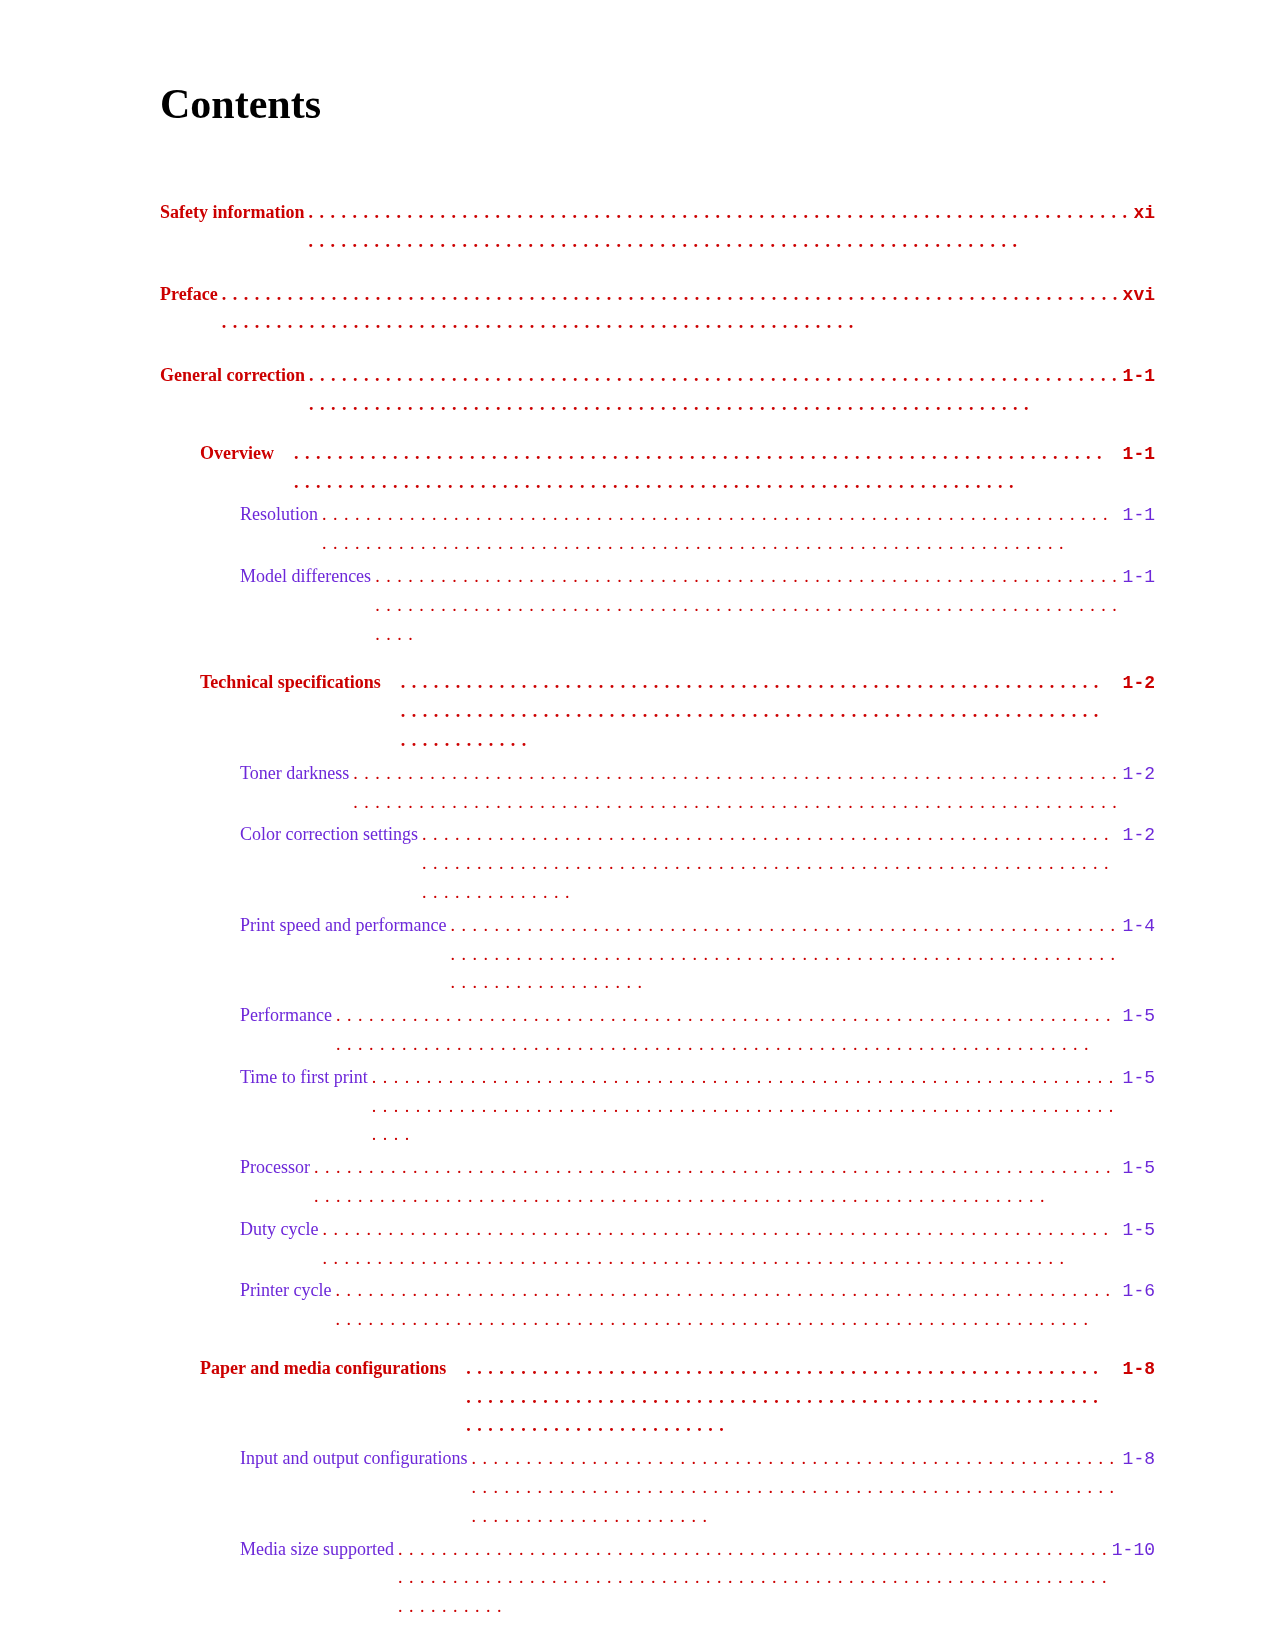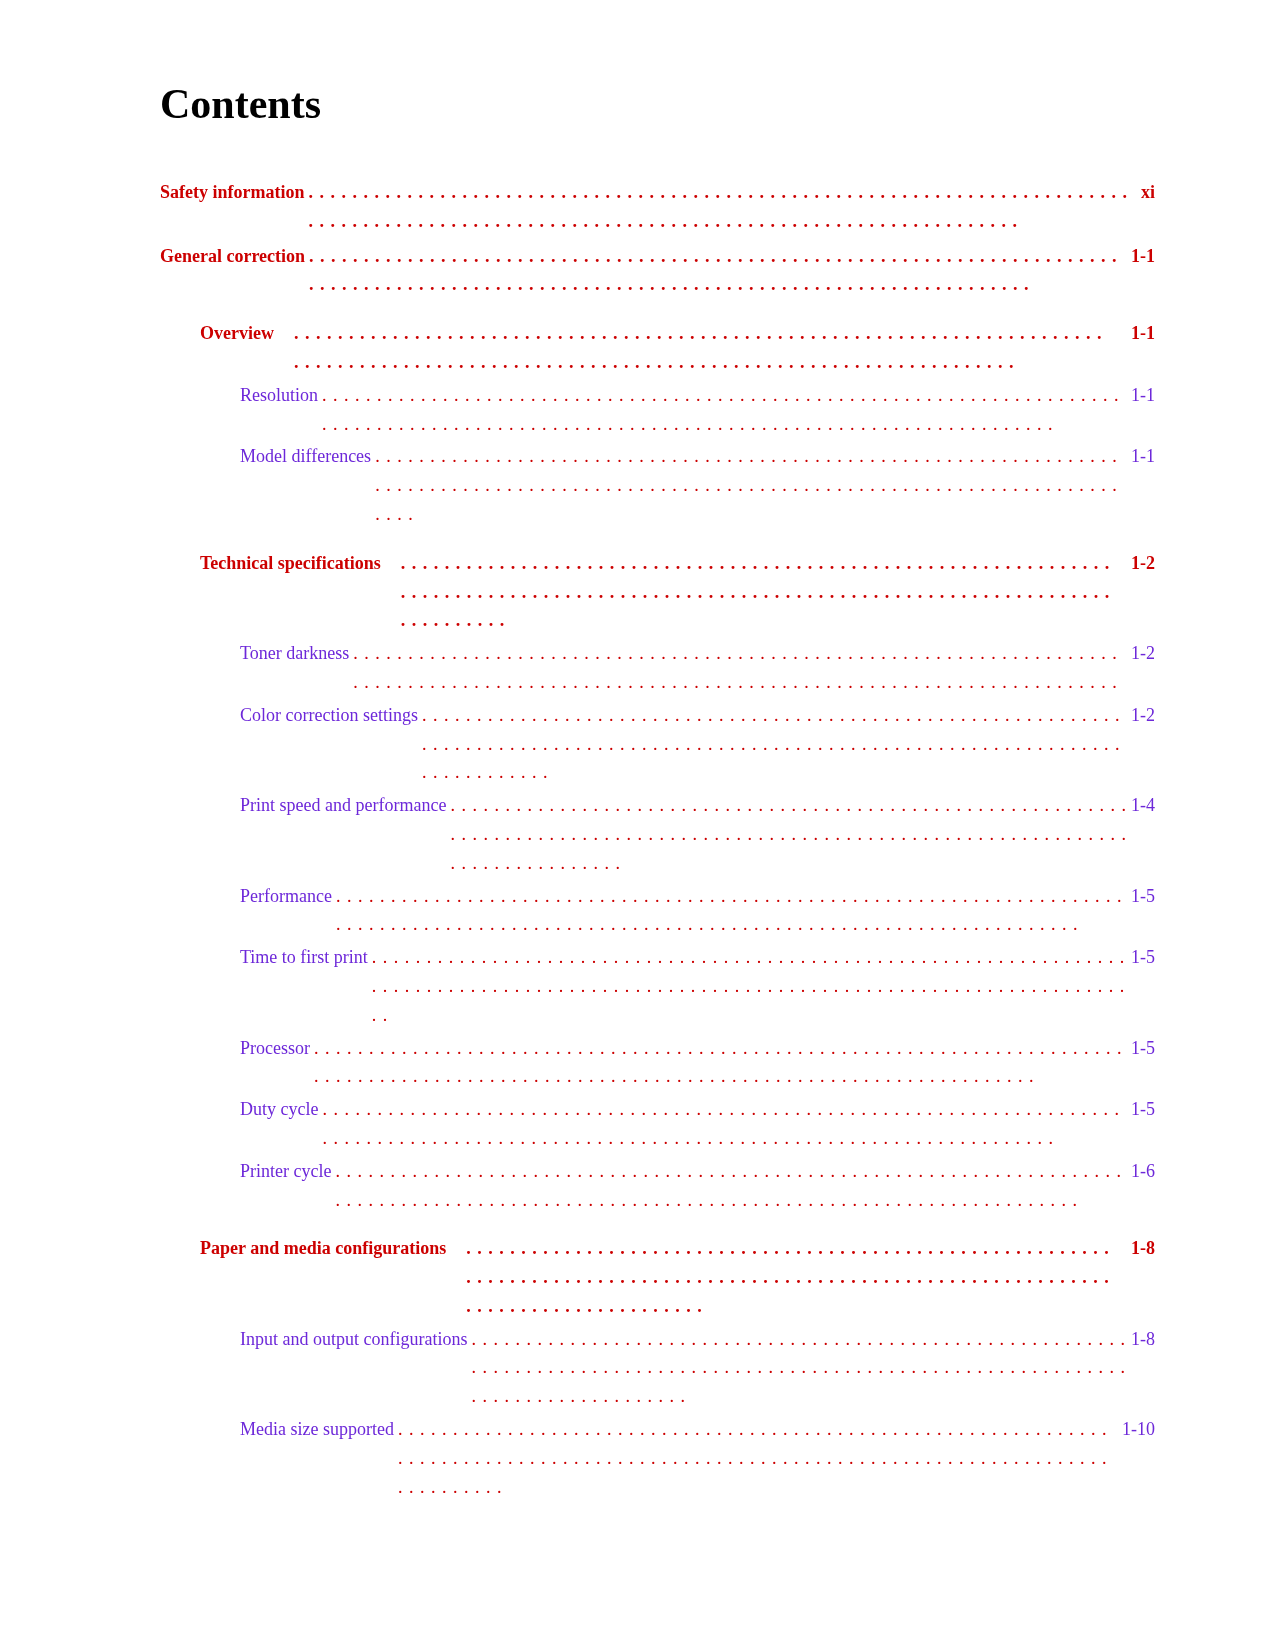--- a/index.html
+++ b/index.html
@@ -14,39 +14,39 @@
       width: 1275px;
       min-height: 1650px;
       padding: 80px 120px 80px 160px;
       color: #000000;
     }
 
     .page-title {
       font-size: 42px;
       font-weight: bold;
       color: #000000;
-      margin-bottom: 50px;
+      margin-bottom: 70px;
     }
 
     .toc-container {
       width: 100%;
     }
 
     .toc-entry {
       display: flex;
       align-items: baseline;
       margin-bottom: 4px;
       font-size: 18px;
       line-height: 1.6;
     }
 
     .toc-entry.level-0 {
       font-weight: bold;
       color: #cc0000;
-      margin-top: 6px;
+      margin-top: 24px;
     }
 
     .toc-entry.level-1 {
       font-weight: bold;
       color: #cc0000;
       padding-left: 40px;
       margin-top: 20px;
       gap: 16px;
     }
 
@@ -69,40 +69,46 @@
 
     .entry-dots::after {
       content: ' . . . . . . . . . . . . . . . . . . . . . . . . . . . . . . . . . . . . . . . . . . . . . . . . . . . . . . . . . . . . . . . . . . . . . . . . . . . . . . . . . . . . . . . . . . . . . . . . . . . . . . . . . . . . . . . . . . . . . . . . . . . . . . . . . . . . . . . . . . . .';
       letter-spacing: 1px;
       font-size: 18px;
     }
 
     .entry-page {
       white-space: nowrap;
       font-weight: normal;
+      font-family: Liberation Mono, monospace;
     }
 
     .level-0 .entry-page {
       font-weight: bold;
     }
 
     .level-1 .entry-page {
       font-weight: bold;
     }
   </style>
 </head>
 <body>
 
 <h1 class="page-title">Contents</h1>
 
 <div class="toc-container">
 <div class="toc-entry level-0">
       <span class="entry-label">Safety information</span>
       <span class="entry-dots"></span>
       <span class="entry-page">xi</span>
+    </div>
+    <div class="toc-entry level-0">
+      <span class="entry-label">Preface</span>
+      <span class="entry-dots"></span>
+      <span class="entry-page">xvi</span>
     </div>
     <div class="toc-entry level-0">
       <span class="entry-label">General correction</span>
       <span class="entry-dots"></span>
       <span class="entry-page">1-1</span>
     </div>
     <div class="toc-entry level-1">
       <span class="entry-label">Overview</span>
       <span class="entry-dots"></span>
       <span class="entry-page">1-1</span>

